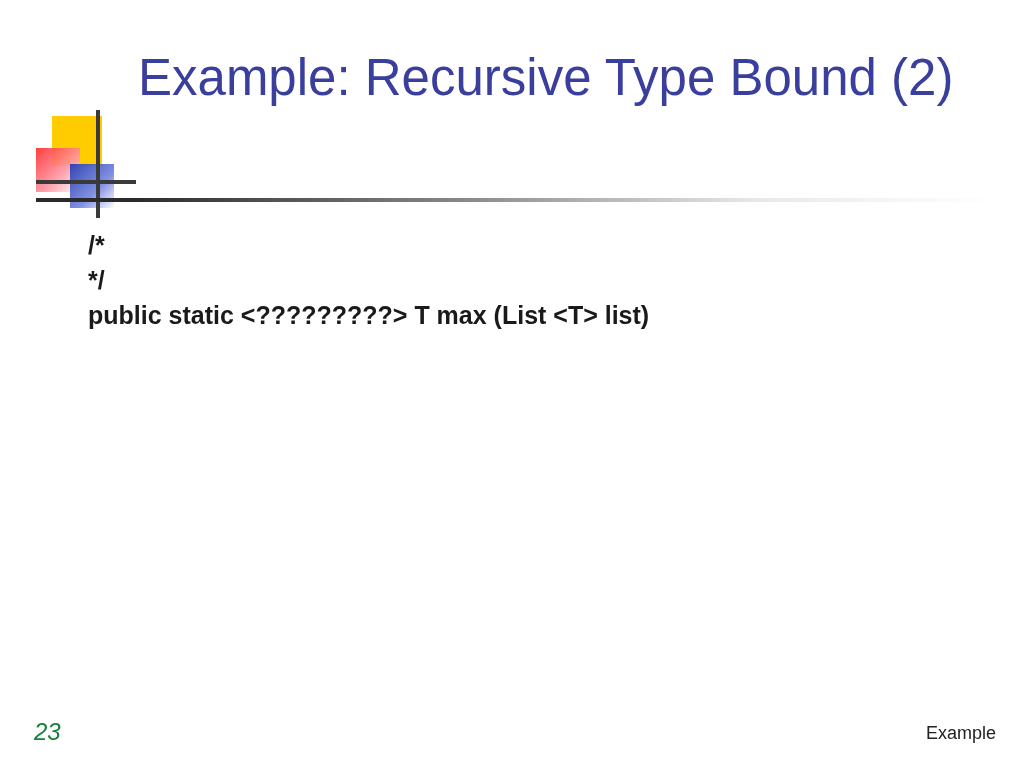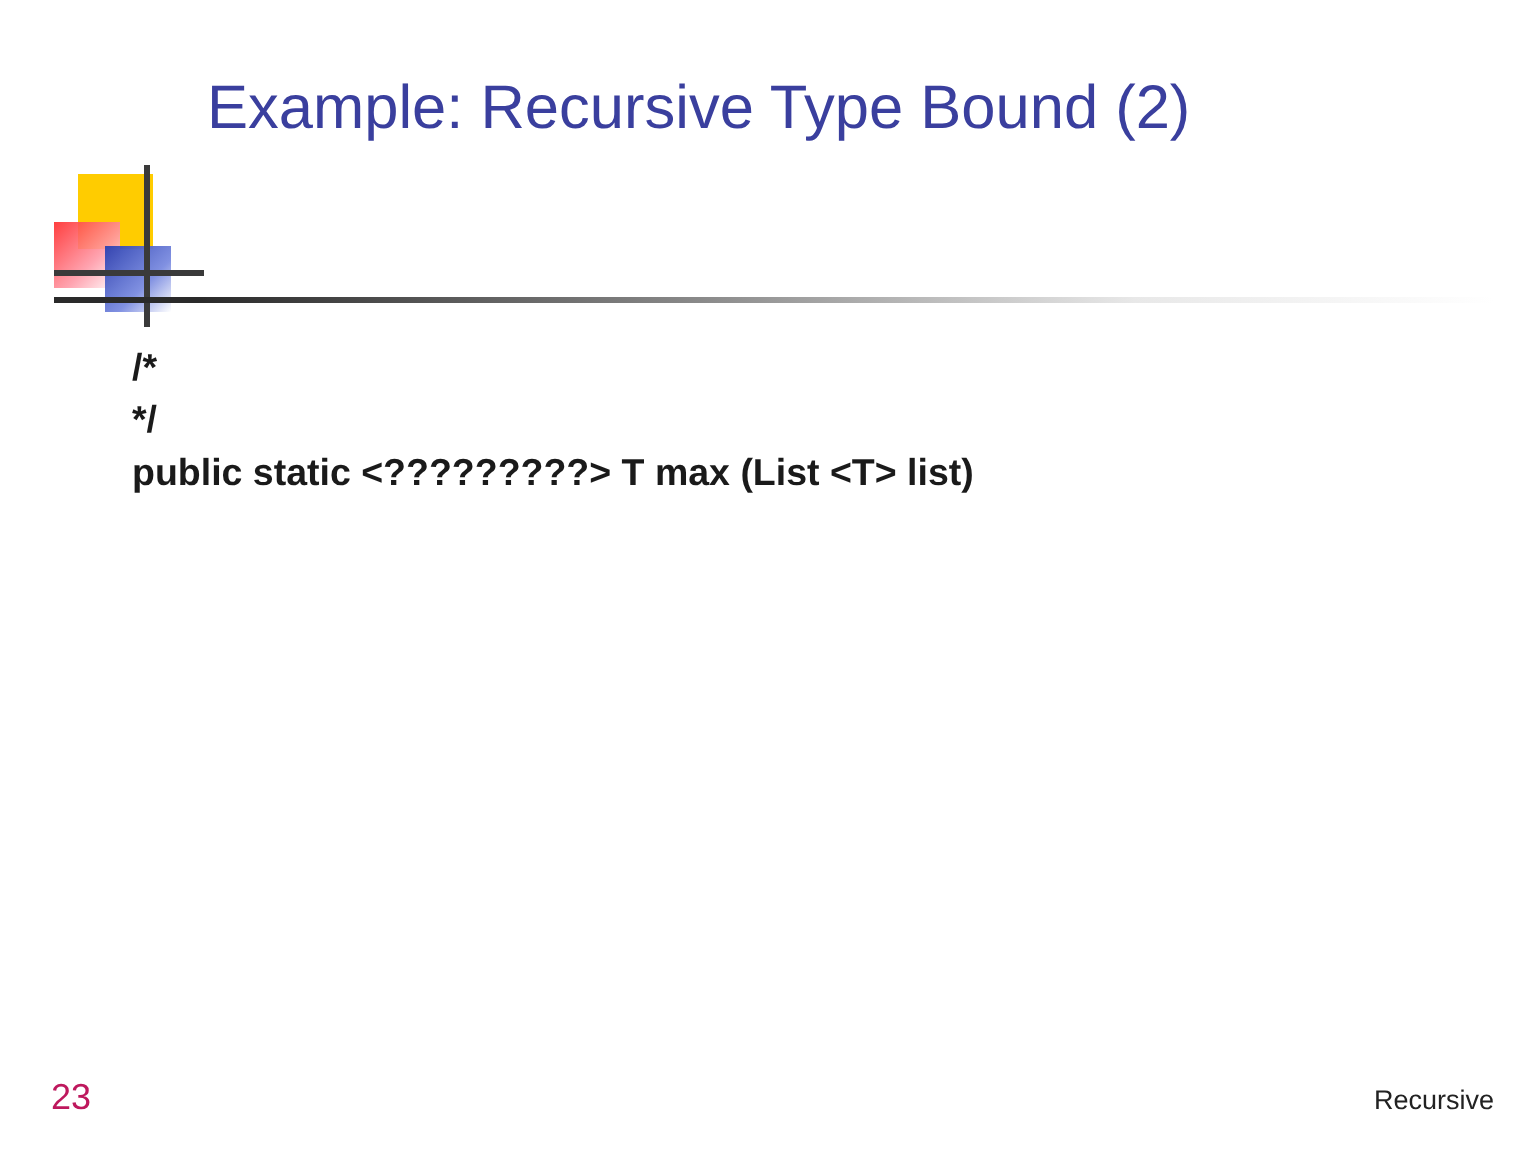--- a/index.html
+++ b/index.html
@@ -69,21 +69,21 @@
     height: 4px;
     background: linear-gradient(to right, #2a2a2a 0%, #2a2a2a 10%, #8a8a8a 45%, #e8e8e8 75%, #ffffff 100%);
     z-index: 2;
   }
 
   .title {
     position: absolute;
     left: 138px;
     top: 46px;
     width: 820px;
-    font-size: 41px;
+    font-size: 51px;
     line-height: 1.25;
     color: #3a3f9e;
     font-weight: 400;
     z-index: 4;
   }
 
   .body-text {
     position: absolute;
     left: 88px;
     top: 228px;
@@ -94,21 +94,22 @@
     z-index: 4;
   }
   .comment { font-weight: 700; }
   .code { font-weight: 700; }
 
   .page-num {
     position: absolute;
     left: 34px;
     bottom: 22px;
     font-size: 24px;
-    color: #be185d;
+    color: #15803d;
+    font-style: italic;
   }
   .footer-label {
     position: absolute;
     right: 28px;
     bottom: 24px;
     font-size: 18px;
     color: #222;
     font-family: "Comic Sans MS", "Comic Sans", cursive, sans-serif;
   }
 </style>
@@ -129,15 +130,15 @@
 
   <h1 class="title">Example: Recursive Type Bound (2)</h1>
 
   <div class="body-text">
     <div class="comment">/*</div>
     <div class="comment"> */</div>
     <div class="code">public  static &lt;?????????&gt;  T  max (List &lt;T&gt; list)</div>
   </div>
 
   <div class="page-num">23</div>
-  <div class="footer-label">Recursive</div>
+  <div class="footer-label">Example</div>
 
 </div>
 
 </body></html>

